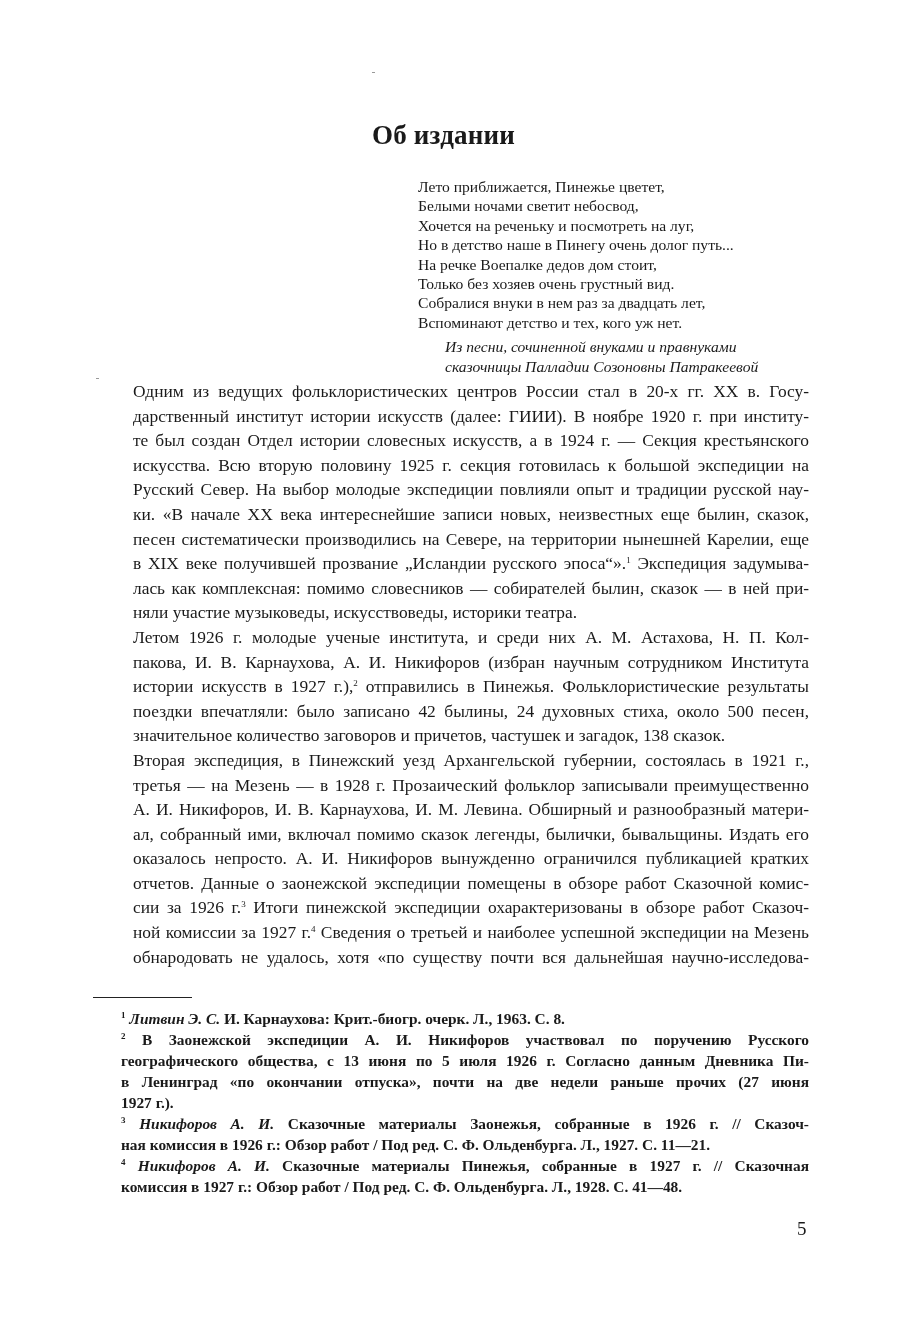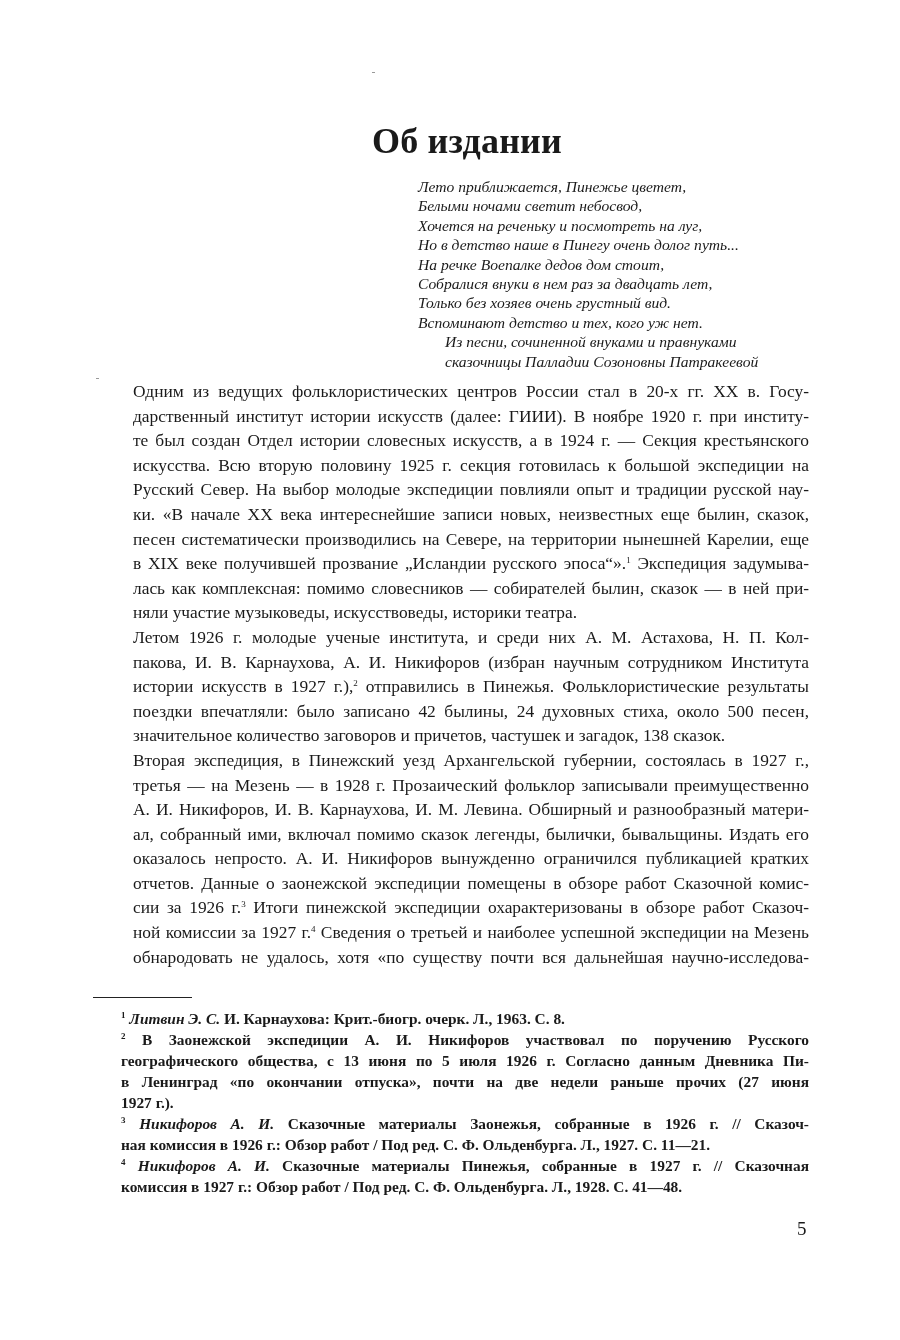--- a/index.html
+++ b/index.html
@@ -1,23 +1,23 @@
 <!DOCTYPE html>
 <html><head>
 <meta charset="utf-8">
 <style>
   html, body { margin: 0; padding: 0; background: #ffffff; }
   body { width: 900px; height: 1340px; position: relative; overflow: hidden;
          font-family: "Liberation Serif", "DejaVu Serif", serif; color: #1a1a1a; }
   .page { position: absolute; left: 0; top: 0; width: 900px; height: 1340px; }
-  .title { position: absolute; left: 372px; top: 120px; font-size: 36px; font-weight: bold;
+  .title { position: absolute; left: 372px; top: 120px; font-size: 27px; font-weight: bold;
            letter-spacing: 0.2px; margin: 0; }
   .epigraph { position: absolute; left: 418px; top: 177px; font-size: 15.6px; line-height: 19.4px; }
-  .epigraph .verse { display: block; white-space: nowrap; font-style: italic; }
-  .epigraph .src { padding-left: 27px; font-style: italic; }
+  .epigraph .verse { display: block; white-space: nowrap; }
+  .epigraph .src { margin-top: 5px; padding-left: 27px; font-style: italic; }
   .epigraph .src span { display: block; white-space: nowrap; }
   .body { position: absolute; left: 93px; top: 379px; width: 716px; font-size: 17.4px;
           line-height: 24.6px; text-align: justify; }
   .body p { margin: 0; text-indent: 40px; }
   .body .line { display: block; text-align-last: justify; }
   .body .line.last { text-align-last: left; }
   .fn-rule { position: absolute; left: 93px; top: 997px; width: 99px; height: 0;
              border-top: 1.4px solid #222; }
   .footnotes { position: absolute; left: 93px; top: 1008px; width: 716px; font-size: 15.4px;
                line-height: 21px; text-align: justify; }
@@ -37,22 +37,22 @@
   <span class="speck" style="left:96px;top:378px;width:3px;"></span>
 
   <h1 class="title">Об издании</h1>
 
   <div class="epigraph">
     <span class="verse">Лето приближается, Пинежье цветет,</span>
     <span class="verse">Белыми ночами светит небосвод,</span>
     <span class="verse">Хочется на реченьку и посмотреть на луг,</span>
     <span class="verse">Но в детство наше в Пинегу очень долог путь...</span>
     <span class="verse">На речке Воепалке дедов дом стоит,</span>
+    <span class="verse">Только без хозяев очень грустный вид.</span>
     <span class="verse">Собралися внуки в нем раз за двадцать лет,</span>
-    <span class="verse">Только без хозяев очень грустный вид.</span>
     <span class="verse">Вспоминают детство и тех, кого уж нет.</span>
     <div class="src">
       <span>Из песни, сочиненной внуками и правнуками</span>
       <span>сказочницы Палладии Созоновны Патракеевой</span>
     </div>
   </div>
 
   <div class="body">
     <p>
       <span class="line">Одним из ведущих фольклористических центров России стал в 20-х гг. XX в. Госу-</span>
@@ -67,21 +67,21 @@
       <span class="line last">няли участие музыковеды, искусствоведы, историки театра.</span>
     </p>
     <p>
       <span class="line">Летом 1926 г. молодые ученые института, и среди них А. М. Астахова, Н. П. Кол-</span>
       <span class="line">пакова, И. В. Карнаухова, А. И. Никифоров (избран научным сотрудником Института</span>
       <span class="line"><span>истории искусств в 1927 г.),</span><sup>2</sup><span> отправились в Пинежья. Фольклористические результаты</span></span>
       <span class="line">поездки впечатляли: было записано 42 былины, 24 духовных стиха, около 500 песен,</span>
       <span class="line last">значительное количество заговоров и причетов, частушек и загадок, 138 сказок.</span>
     </p>
     <p>
-      <span class="line">Вторая экспедиция, в Пинежский уезд Архангельской губернии, состоялась в 1927 г.,</span>
+      <span class="line">Вторая экспедиция, в Пинежский уезд Архангельской губернии, состоялась в 1921 г.,</span>
       <span class="line">третья — на Мезень — в 1928 г. Прозаический фольклор записывали преимущественно</span>
       <span class="line">А. И. Никифоров, И. В. Карнаухова, И. М. Левина. Обширный и разнообразный матери-</span>
       <span class="line">ал, собранный ими, включал помимо сказок легенды, былички, бывальщины. Издать его</span>
       <span class="line">оказалось непросто. А. И. Никифоров вынужденно ограничился публикацией кратких</span>
       <span class="line">отчетов. Данные о заонежской экспедиции помещены в обзоре работ Сказочной комис-</span>
       <span class="line"><span>сии за 1926 г.</span><sup>3</sup><span> Итоги пинежской экспедиции охарактеризованы в обзоре работ Сказоч-</span></span>
       <span class="line"><span>ной комиссии за 1927 г.</span><sup>4</sup><span> Сведения о третьей и наиболее успешной экспедиции на Мезень</span></span>
       <span class="line">обнародовать не удалось, хотя «по существу почти вся дальнейшая научно-исследова-</span>
     </p>
   </div>

